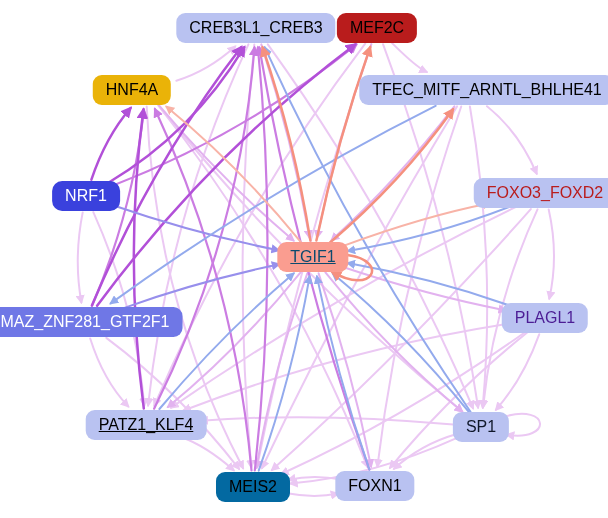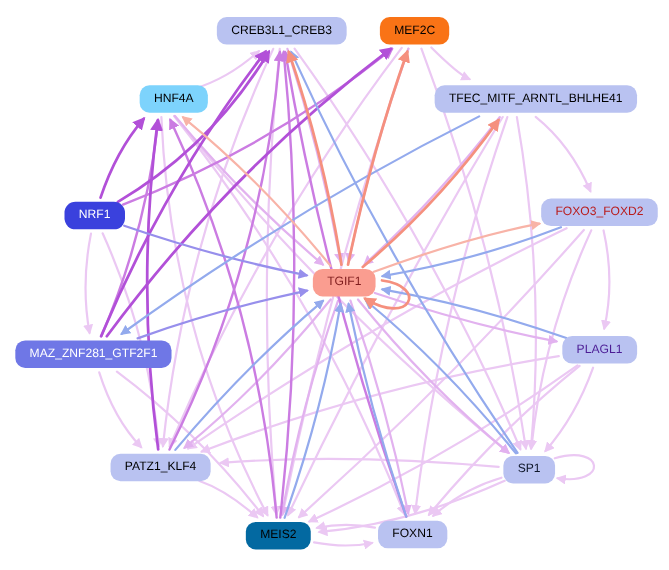--- a/index.html
+++ b/index.html
@@ -3,21 +3,21 @@
 <meta charset="utf-8">
 <style>
   html,body{margin:0;padding:0;background:#ffffff;}
   #graph-canvas{
     position:relative;width:608px;height:518px;background:#ffffff;
     overflow:hidden;font-family:"Liberation Sans",sans-serif;
   }
   #edges-layer{position:absolute;left:0;top:0;width:608px;height:518px;}
   .node{
     position:absolute;transform:translate(-50%,-50%);
-    padding:7px 13px;border-radius:9px;font-size:11px;line-height:1;
+    padding:7px 13px;border-radius:9px;font-size:16px;line-height:1;
     white-space:nowrap;color:#000;user-select:none;cursor:default;
   }
 </style>
 </head>
 <body>
 
 <div id="graph-canvas">
   <svg id="edges-layer" width="608" height="518" viewBox="0 0 608 518" xmlns="http://www.w3.org/2000/svg">
       <defs>
         <marker id="arrow-pink" viewBox="0 0 10 10" refX="8" refY="5" markerWidth="4.6" markerHeight="4.6" orient="auto">
@@ -111,26 +111,26 @@
       <path d="M470.5,411.7 Q351.1,237.3 264.8,47.4" fill="none" stroke="#93aaed" stroke-width="2" stroke-linecap="round" marker-end="url(#arrow-blue)"></path>
       <path d="M300.5,241.7 Q238.0,165.0 166.5,106.7" fill="none" stroke="#f8b3a7" stroke-width="2" stroke-linecap="round" marker-end="url(#arrow-salmonLight)"></path>
       <path d="M339.9,247.1 Q426.3,215.4 490.3,203.3" fill="none" stroke="#f8b3a7" stroke-width="2" stroke-linecap="round" marker-end="url(#arrow-salmonLight)"></path>
       <path d="M310.4,240.6 Q294.2,140.1 262.6,47.4" fill="none" stroke="#f5907e" stroke-width="2.5" stroke-linecap="round" marker-end="url(#arrow-salmon)"></path>
       <path d="M316.4,240.6 Q337.3,140.3 370.2,47.2" fill="none" stroke="#f5907e" stroke-width="2.5" stroke-linecap="round" marker-end="url(#arrow-salmon)"></path>
       <path d="M329.8,242.7 Q400.3,183.0 453.1,109.3" fill="none" stroke="#f5907e" stroke-width="2.5" stroke-linecap="round" marker-end="url(#arrow-salmon)"></path>
       <path d="M347.3,255.0 C389.0,260.2 373.7,296.8 332.0,271.6" fill="none" stroke="#f5907e" stroke-width="2.5" stroke-linecap="round" marker-end="url(#arrow-salmon)"></path>
     </svg>
   <div id="nodes-layer">
       <div class="node" style="left: 256px; top: 28px; background: rgb(185, 194, 241); color: rgb(0, 0, 0);">CREB3L1_CREB3</div>
-      <div class="node" style="left: 377px; top: 28px; background: #f97316; color: rgb(0, 0, 0);">MEF2C</div>
-      <div class="node" style="left: 158px; top: 90px; background: #7dd3fc; color: rgb(0, 0, 0);">HNF4A</div>
+      <div class="node" style="left: 377px; top: 28px; background: #b91c1c; color: rgb(0, 0, 0);">MEF2C</div>
+      <div class="node" style="left: 132px; top: 90px; background: #eab308; color: rgb(0, 0, 0);">HNF4A</div>
       <div class="node" style="left: 467px; top: 90px; background: rgb(185, 194, 241); color: rgb(0, 0, 0); margin-left: 20px;">TFEC_MITF_ARNTL_BHLHE41</div>
       <div class="node" style="left: 86px; top: 196px; background: rgb(58, 65, 221); color: rgb(255, 255, 255); border-radius: 10px;">NRF1</div>
       <div class="node" style="left: 545px; top: 193px; background: rgb(185, 194, 241); color: #b91c1c;">FOXO3_FOXD2</div>
-      <div class="node" style="left: 313px; top: 257px; background: rgb(250, 157, 144); color: #7f1d1d;">TGIF1</div>
+      <div class="node" style="left: 313px; top: 257px; background: rgb(250, 157, 144); color: #0c4a6e; text-decoration: underline;">TGIF1</div>
       <div class="node" style="left: 85px; top: 322px; background: rgb(111, 119, 230); color: rgb(255, 255, 255);">MAZ_ZNF281_GTF2F1</div>
       <div class="node" style="left: 545px; top: 318px; background: rgb(185, 194, 241); color: #4c1d95;">PLAGL1</div>
-      <div class="node" style="left: 146px; top: 425px; background: rgb(185, 194, 241); color: rgb(0, 0, 0);">PATZ1_KLF4</div>
+      <div class="node" style="left: 146px; top: 425px; background: rgb(185, 194, 241); color: rgb(0, 0, 0); text-decoration: underline;">PATZ1_KLF4</div>
       <div class="node" style="left: 481px; top: 427px; background: rgb(185, 194, 241); color: #0f172a;">SP1</div>
       <div class="node" style="left: 253px; top: 487px; background: #0369a1; color: rgb(0, 0, 0);">MEIS2</div>
       <div class="node" style="left: 375px; top: 486px; background: rgb(185, 194, 241); color: rgb(0, 0, 0);">FOXN1</div>
     </div>
 </div>
 
 </body></html>

